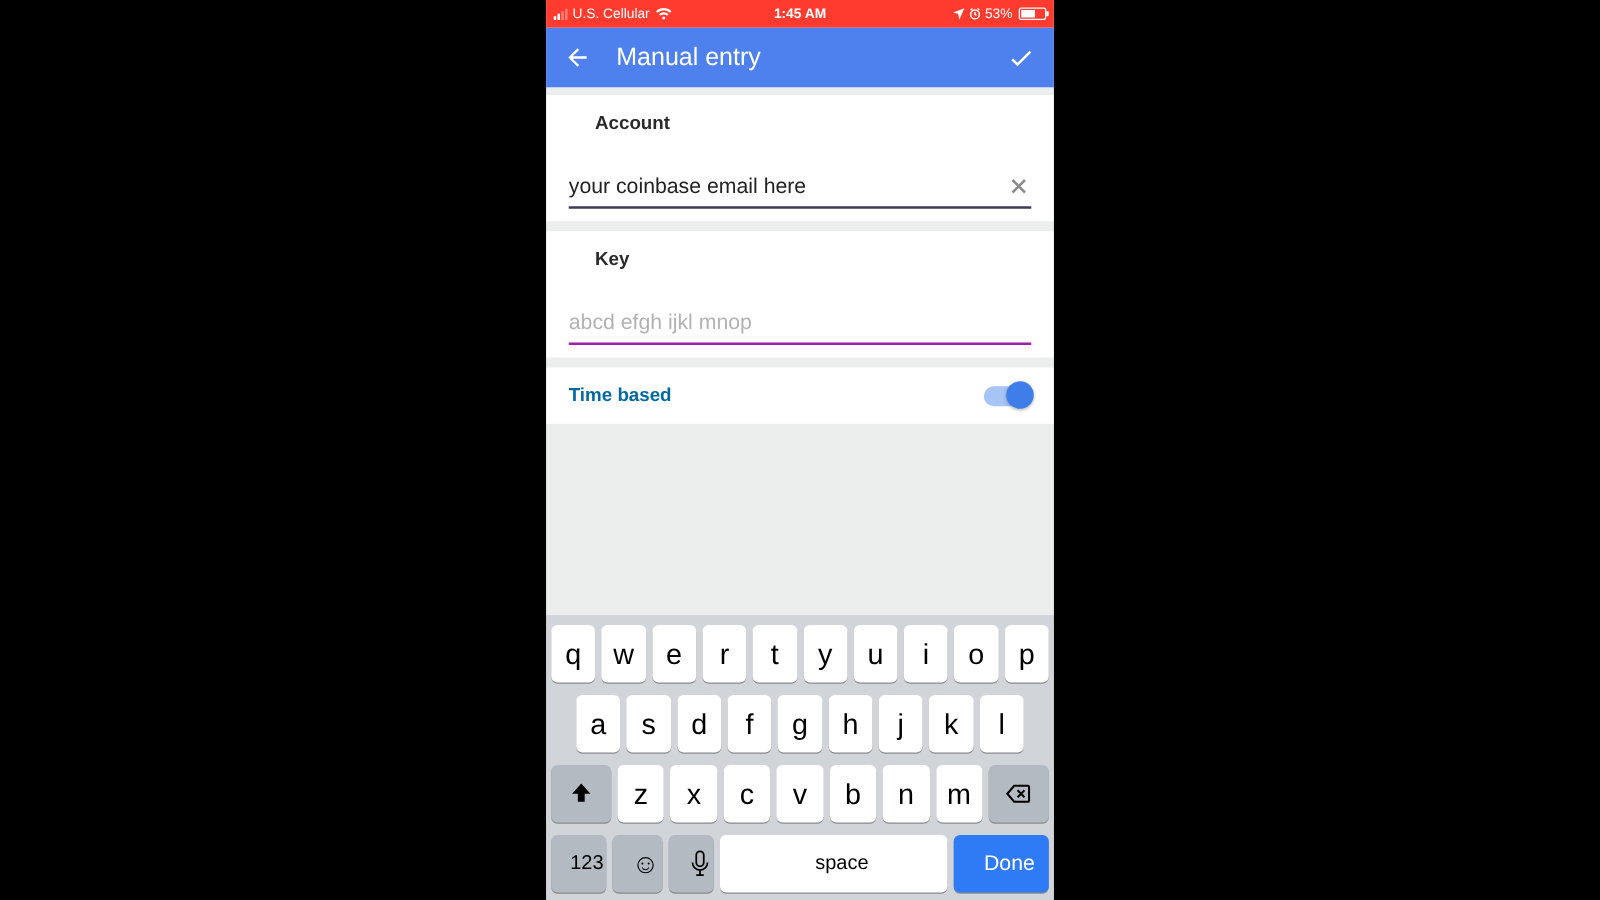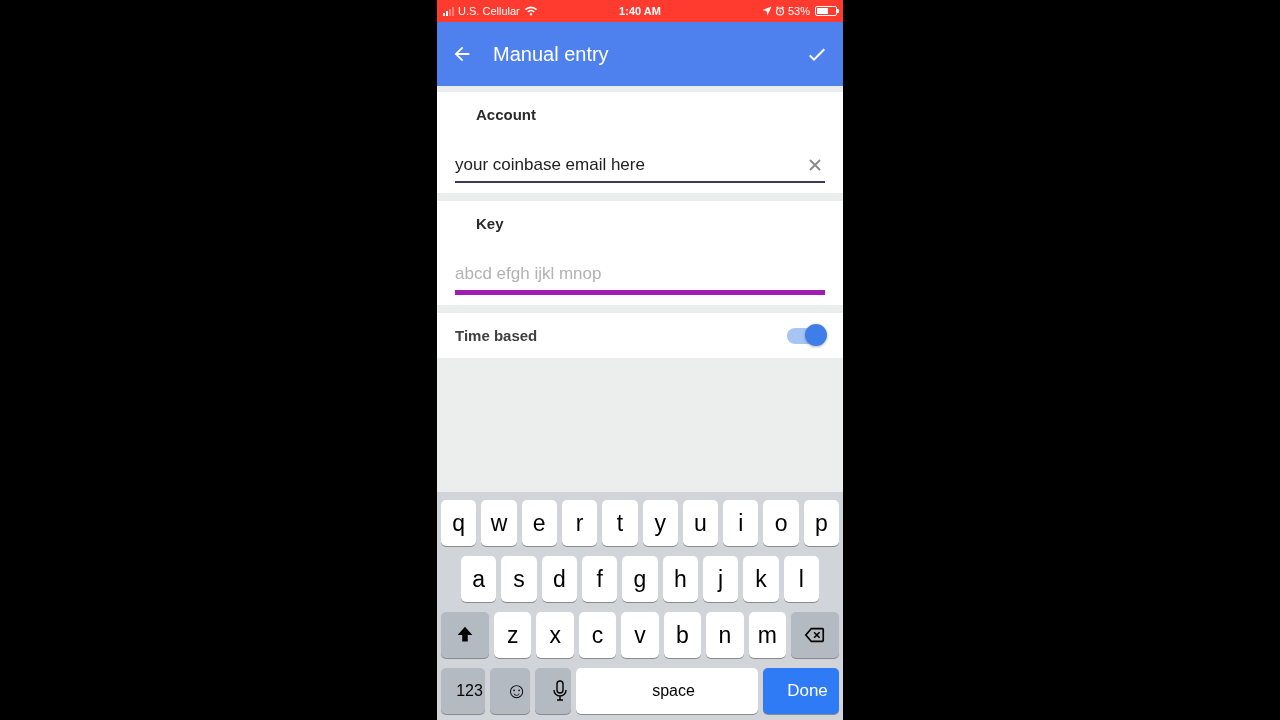--- a/index.html
+++ b/index.html
@@ -46,21 +46,21 @@
     width: 22px; height: 10px; border:1px solid #fff; border-radius:2px;
     position:relative; margin-left:2px;
   }
   .battery::after{
     content:''; position:absolute; right:-3px; top:2px; width:2px; height:4px;
     background:#fff; border-radius:0 1px 1px 0;
   }
   .battery-fill{ position:absolute; left:1px; top:1px; bottom:1px; width:53%; background:#fff;}
   
   .navbar {
-    height: 64px;
+    height: 48px;
     background: #4e81ee;
     color:#fff;
     display:flex;
     align-items:center;
     padding: 0 14px;
   }
   .nav-title { font-size:20px; font-weight:500; margin-left:20px;}
   .nav-check { margin-left:auto; }
   
   .content { background:#eceded; flex:1; overflow:hidden;}
@@ -71,37 +71,37 @@
   }
   .section.first{ margin-top:6px;}
   .sec-label { font-size:15px; font-weight:600; color:#2a2a2a;margin-left:21px; }
   .field-row {
     display:flex; align-items:center;
     margin-top:32px;
     border-bottom:2px solid #3b3b5b;
     padding-bottom:6px;
   }
   .field-row.inactive{
-    border-bottom:5px solid #a21caf;
+    border-bottom:2px solid #a21caf;
   }
   .field-input {
     flex:1; border:none; outline:none; font-size:17px;
     color:#222; background:transparent;
   }
   .field-input::placeholder{ color:#b2b2b2; }
   .clear-x {
     width:20px; height:20px; display:flex; align-items:center; justify-content:center;
     color:#8b8b8b; font-size:18px; cursor:pointer;
   }
   .toggle-row {
     background:#fff; margin-top:8px;
     padding: 14px 18px;
     display:flex; align-items:center;
   }
-  .toggle-label{ font-size:15px; font-weight:600; color:#404040;}
+  .toggle-label{ font-size:15px; font-weight:600; color:#0369a1;}
   .toggle {
     margin-left:auto; width:38px; height:16px; background:#a6c4f4;
     border-radius:10px; position:relative;
   }
   .toggle-knob{
     position:absolute; right:-2px; top:-4px; width:22px; height:22px;
     background:#3f7de8; border-radius:50%;
     box-shadow:0 1px 3px rgba(0,0,0,.3);
   }
   
@@ -147,21 +147,21 @@
           <span></span>
           <span></span>
       </div>
       <span>U.S. Cellular</span>
       <span>
         <svg width="14" height="10" viewBox="0 0 14 10">
             <path fill="#fff" d="M7 9.5a1.2 1.2 0 100-2.4 1.2 1.2 0 000 2.4zM3.2 5.4a5.4 5.4 0 017.6 0l-1.2 1.2a3.7 3.7 0 00-5.2 0L3.2 5.4zM.8 3A8.8 8.8 0 0113.2 3l-1.2 1.2a7.1 7.1 0 00-10 0L.8 3z"></path>
           </svg>
       </span>
     </div>
-    <div class="sb-center">1:40 AM</div>
+    <div class="sb-center">1:45 AM</div>
     <div class="sb-right">
       <span>
         <svg width="10" height="10" viewBox="0 0 10 10">
             <path fill="#fff" d="M9.5.5L.5 4l4 1 1 4.5z"></path>
           </svg>
       </span>
       <span>
         <svg width="10" height="10" viewBox="0 0 10 10">
             <circle cx="5" cy="5.5" r="3.5" fill="none" stroke="#fff" stroke-width="1.2"></circle>
             <path stroke="#fff" stroke-width="1.2" d="M5 3.5v2l1.2.8M1.5 2L3 .8M8.5 2L7 .8"></path>

